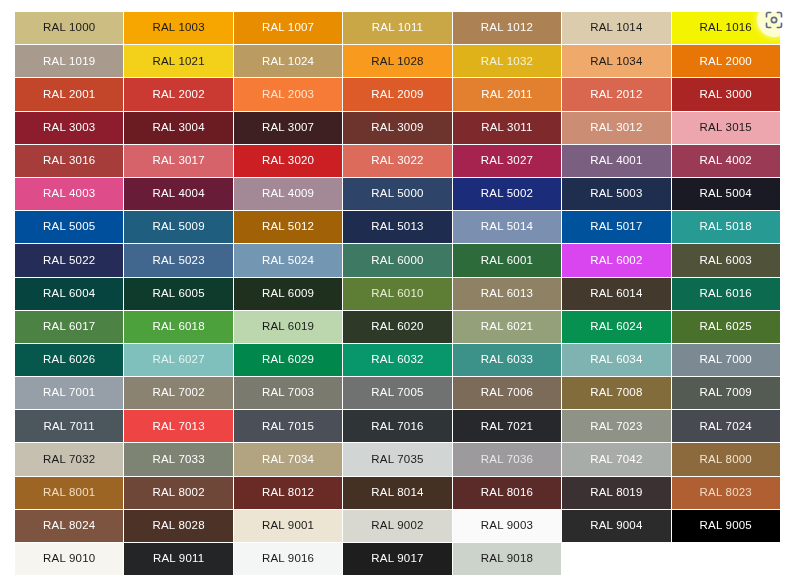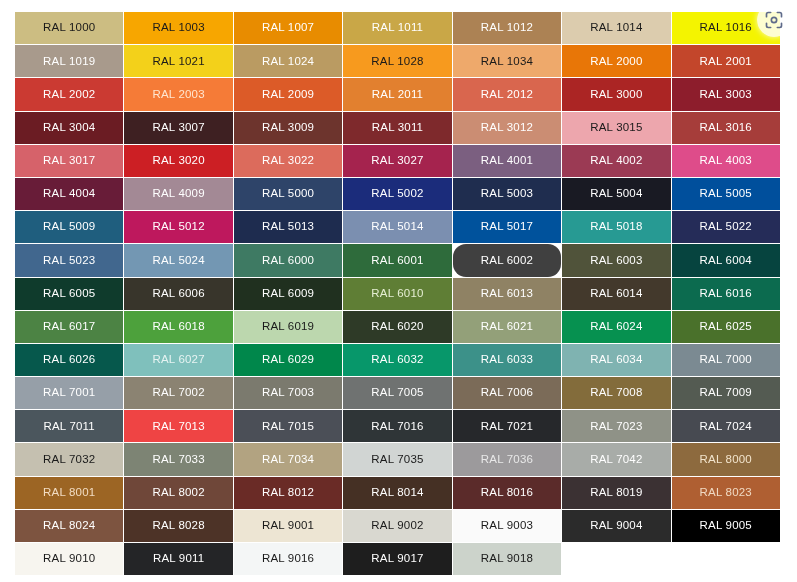--- a/index.html
+++ b/index.html
@@ -103,20 +103,23 @@
       </div>
       <div class="swatch" style="background-color: rgb(243, 209, 26); color: rgb(26, 26, 26);">
         <span class="swatch-label">RAL 1021</span>
       </div>
       <div class="swatch" style="background-color: rgb(186, 155, 98); color: rgb(255, 255, 255);">
         <span class="swatch-label">RAL 1024</span>
       </div>
       <div class="swatch" style="background-color: rgb(247, 154, 30); color: rgb(26, 26, 26);">
         <span class="swatch-label">RAL 1028</span>
       </div>
+      <div class="swatch" style="background-color: rgb(224, 178, 25); color: rgb(242, 242, 220);">
+        <span class="swatch-label">RAL 1032</span>
+      </div>
       <div class="swatch" style="background-color: rgb(238, 169, 107); color: rgb(26, 26, 26);">
         <span class="swatch-label">RAL 1034</span>
       </div>
       <div class="swatch" style="background-color: rgb(232, 118, 7); color: rgb(255, 255, 255);">
         <span class="swatch-label">RAL 2000</span>
       </div>
       <div class="swatch" style="background-color: rgb(195, 70, 43); color: rgb(255, 255, 255);">
         <span class="swatch-label">RAL 2001</span>
       </div>
       <div class="swatch" style="background-color: rgb(203, 58, 50); color: rgb(255, 255, 255);">
@@ -199,21 +202,21 @@
       </div>
       <div class="swatch" style="background-color: rgb(25, 26, 35); color: rgb(255, 255, 255);">
         <span class="swatch-label">RAL 5004</span>
       </div>
       <div class="swatch" style="background-color: rgb(0, 79, 156); color: rgb(255, 255, 255);">
         <span class="swatch-label">RAL 5005</span>
       </div>
       <div class="swatch" style="background-color: rgb(31, 94, 126); color: rgb(255, 255, 255);">
         <span class="swatch-label">RAL 5009</span>
       </div>
-      <div class="swatch" style="background-color: #be185d; color: rgb(255, 255, 255);">
+      <div class="swatch" style="background-color: #a16207; color: rgb(255, 255, 255);">
         <span class="swatch-label">RAL 5012</span>
       </div>
       <div class="swatch" style="background-color: rgb(30, 44, 79); color: rgb(255, 255, 255);">
         <span class="swatch-label">RAL 5013</span>
       </div>
       <div class="swatch" style="background-color: rgb(123, 143, 176); color: rgb(255, 255, 255);">
         <span class="swatch-label">RAL 5014</span>
       </div>
       <div class="swatch" style="background-color: rgb(0, 82, 156); color: rgb(255, 255, 255);">
         <span class="swatch-label">RAL 5017</span>
@@ -229,34 +232,31 @@
       </div>
       <div class="swatch" style="background-color: rgb(115, 151, 179); color: rgb(255, 255, 255);">
         <span class="swatch-label">RAL 5024</span>
       </div>
       <div class="swatch" style="background-color: rgb(62, 122, 99); color: rgb(255, 255, 255);">
         <span class="swatch-label">RAL 6000</span>
       </div>
       <div class="swatch" style="background-color: rgb(46, 107, 59); color: rgb(255, 255, 255);">
         <span class="swatch-label">RAL 6001</span>
       </div>
-      <div class="swatch" style="background-color: #404040; color: rgb(255, 255, 255); border-radius: 13px;">
+      <div class="swatch" style="background-color: #d946ef; color: rgb(255, 255, 255);">
         <span class="swatch-label">RAL 6002</span>
       </div>
       <div class="swatch" style="background-color: rgb(80, 83, 58); color: rgb(255, 255, 255);">
         <span class="swatch-label">RAL 6003</span>
       </div>
       <div class="swatch" style="background-color: rgb(6, 68, 63); color: rgb(255, 255, 255);">
         <span class="swatch-label">RAL 6004</span>
       </div>
       <div class="swatch" style="background-color: rgb(15, 59, 44); color: rgb(255, 255, 255);">
         <span class="swatch-label">RAL 6005</span>
-      </div>
-      <div class="swatch" style="background-color: rgb(56, 53, 43); color: rgb(255, 255, 255);">
-        <span class="swatch-label">RAL 6006</span>
       </div>
       <div class="swatch" style="background-color: rgb(32, 48, 31); color: rgb(255, 255, 255);">
         <span class="swatch-label">RAL 6009</span>
       </div>
       <div class="swatch" style="background-color: rgb(95, 126, 53); color: rgb(229, 238, 211);">
         <span class="swatch-label">RAL 6010</span>
       </div>
       <div class="swatch" style="background-color: rgb(143, 130, 100); color: rgb(255, 255, 255);">
         <span class="swatch-label">RAL 6013</span>
       </div>

